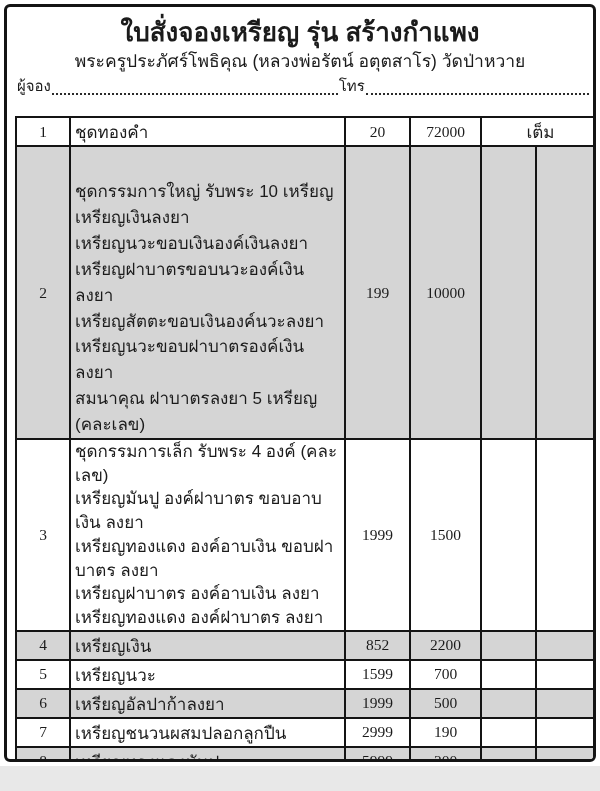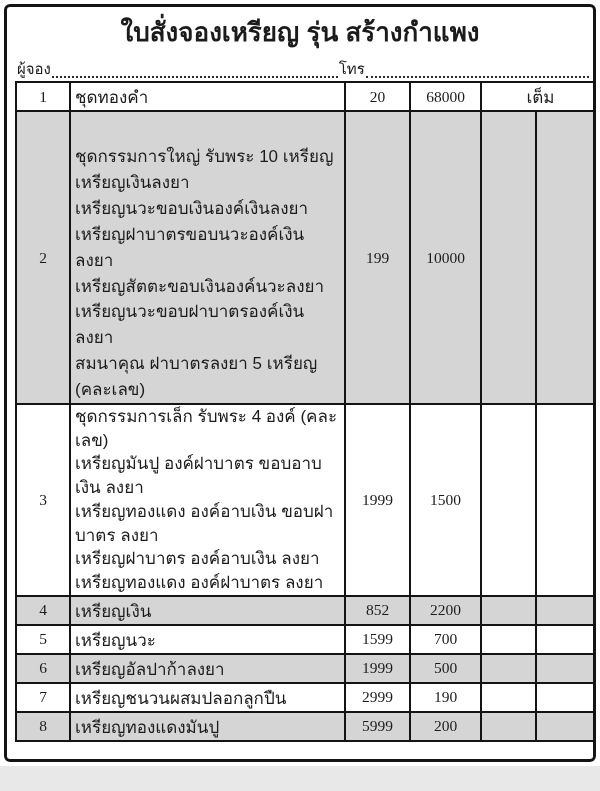--- a/index.html
+++ b/index.html
@@ -37,24 +37,23 @@
     display: flex;
     justify-content: space-between;
     padding: 0 72px 0 10px;
     font-size: 13px;
     line-height: 15px;
     margin-top: 3px;
   }
   .orderer-row {
     display: flex;
     align-items: flex-end;
-    padding: 0 3px 0 10px;
+    padding: 0 3px 18px 10px;
     font-size: 15px;
     font-weight: 500;
-    margin-top: 8px;
   }
   .dots {
     border-bottom: 2px dotted #2a2a2a;
     margin: 0 1px 3px 1px;
   }
   .dots.fill1 { flex: 1.28; }
   .dots.fill2 { flex: 1; }
   table.order {
     border-collapse: collapse;
     table-layout: fixed;
@@ -89,20 +88,21 @@
   tr.r3 td { height: 120px; }
   tr.r3 .item-lines { line-height: 23.7px; }
 </style>
 </head>
 <body>
 
 <div class="page">
   <div class="frame">
 
     <div class="title">ใบสั่งจองเหรียญ รุ่น สร้างกำแพง</div>
+    <div class="subtitle">พระครูประภัศร์โพธิคุณ (หลวงพ่อรัตน์ อตุตสาโร) วัดป่าหวาย</div>
 
 
     <div class="orderer-row">
       <span>ผู้จอง</span>
       <span class="dots fill1"></span>
       <span>โทร</span>
       <span class="dots fill2"></span>
     </div>
 
     <table class="order">
@@ -112,21 +112,21 @@
           <col style="width:65px">
         <col style="width:71px">
           <col style="width:55px">
           <col style="width:64px">
       </colgroup>
       <tbody>
       <tr class="r1 single">
         <td class="c-no">1</td>
         <td class="c-item">ชุดทองคำ</td>
         <td class="c-num">20</td>
-        <td class="c-num">68000</td>
+        <td class="c-num">72000</td>
         <td class="c-span" colspan="2">เต็ม</td>
       </tr>
       <tr class="r2 gray">
         <td class="c-no">2</td>
         <td class="c-item">
               <div class="item-lines">ชุดกรรมการใหญ่ รับพระ 10 เหรียญ
 เหรียญเงินลงยา
 เหรียญนวะขอบเงินองค์เงินลงยา
 เหรียญฝาบาตรขอบนวะองค์เงินลงยา
 เหรียญสัตตะขอบเงินองค์นวะลงยา

